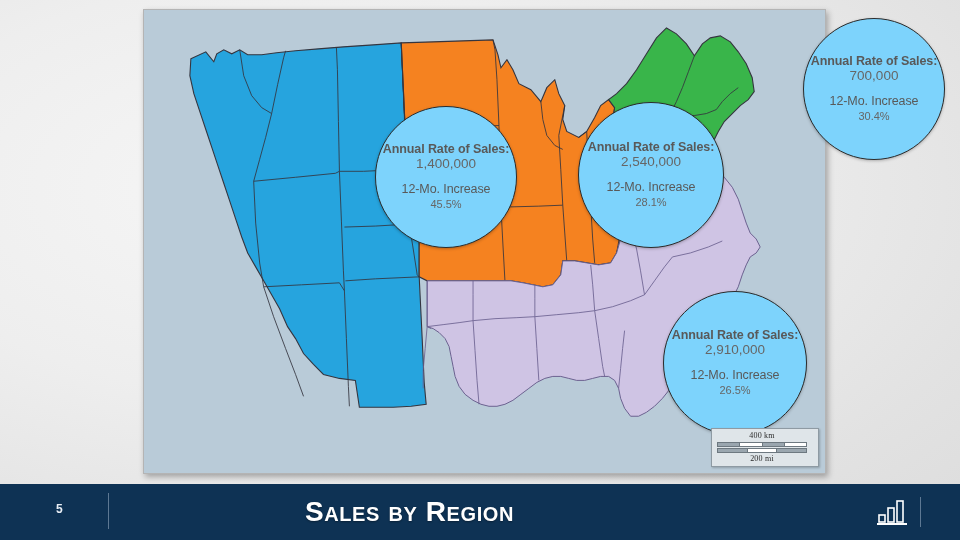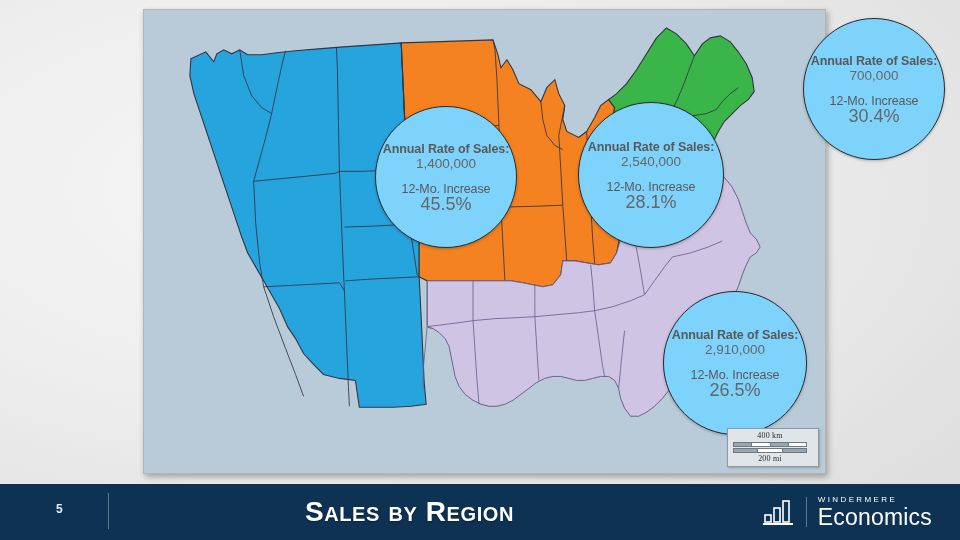--- a/index.html
+++ b/index.html
@@ -73,36 +73,36 @@
   }
   .callout .c-sub {
     font-weight: normal;
     font-size: 12.5px;
     line-height: 15px;
     color: #595959;
     margin-top: 10px;
     letter-spacing: -0.1px;
   }
   .callout .c-pct {
-    font-size: 18px;
+    font-size: 11px;
     line-height: 15px;
     color: #666666;
   }
 
   #callout-west      { left: 231px; top: 96px;  width: 142px; height: 142px; }
   #callout-midwest   { left: 434px; top: 92px;  width: 146px; height: 146px; }
   #callout-northeast { left: 659px; top: 8px;   width: 142px; height: 142px; }
   #callout-south     { left: 519px; top: 281px; width: 144px; height: 144px; }
 
   
   #scale-bar {
     position: absolute;
     right: 6px;
     bottom: 6px;
-    width: 92px;
+    width: 108px;
     background: #dfe5e9;
     border: 1px solid #8e9aa3;
     padding: 2px 9px 2px 3px;
     box-sizing: border-box;
     text-align: center;
     font-family: "Liberation Serif", serif;
     color: #2a2a2a;
     box-shadow: 1px 1px 2px rgba(0,0,0,0.22);
   }
   #scale-bar .sc-label {
@@ -375,20 +375,16 @@
     <div id="slide-title">Sales by Region</div>
 
     <div id="brand">
       <svg id="brand-chart-icon" width="34" height="28" viewBox="0 0 34 28">
         <rect x="2" y="17" width="6" height="7" fill="none" stroke="#ffffff" stroke-width="1.6"></rect>
         <rect x="11" y="10" width="6" height="14" fill="none" stroke="#ffffff" stroke-width="1.6"></rect>
         <rect x="20" y="3" width="6" height="21" fill="none" stroke="#ffffff" stroke-width="1.6"></rect>
         <rect x="0" y="25" width="30" height="2" fill="#ffffff"></rect>
       </svg>
       <div id="brand-rule"></div>
-      <div id="brand-text">
-        <div id="brand-windermere">WINDERMERE</div>
-        <div id="brand-economics">Economics</div>
-      </div>
     </div>
   </div>
 
 </div>
 
 </body></html>

